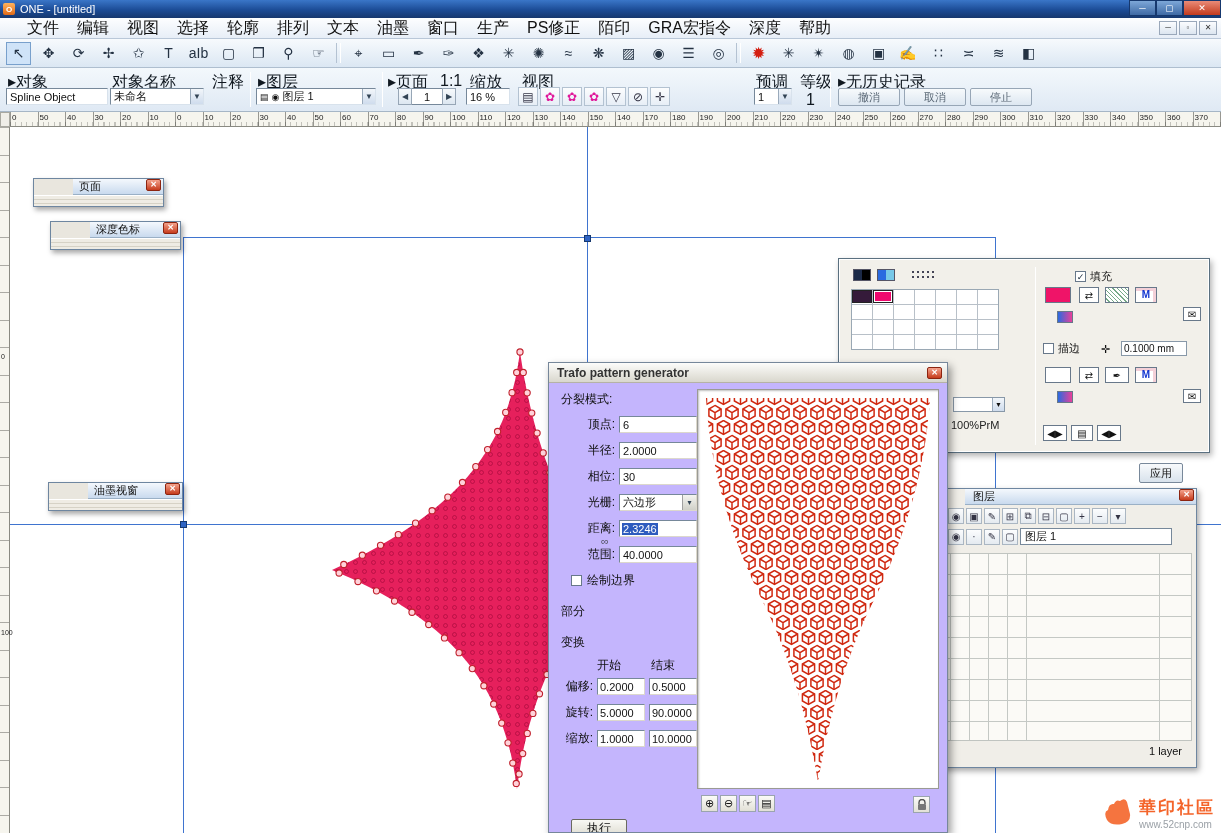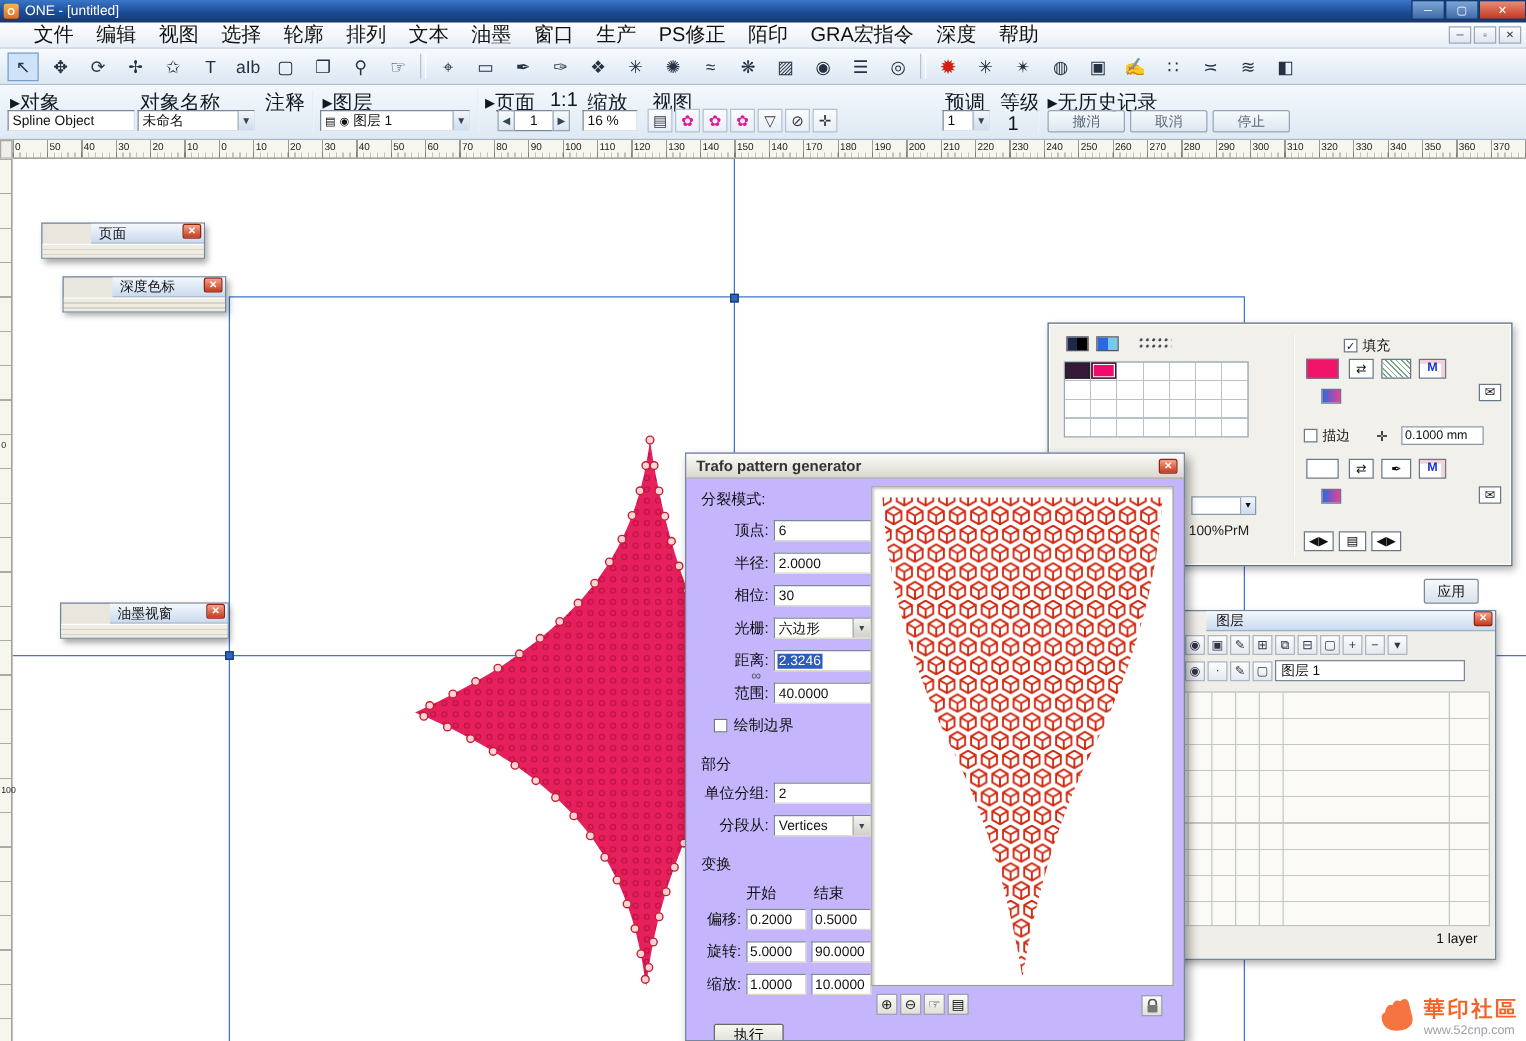--- a/index.html
+++ b/index.html
@@ -725,36 +725,20 @@
             <span class="dval">40.0000</span>
           </span>
         </div>
       </div>
     <span class="chain-icon">∞</span>
     <label class="dcheck">
       <span class="cb"></span>
       <span>绘制边界</span>
     </label>
     <div class="dsec hd">部分</div>
-    <div>
-
-        <div class="drow">
-          <span class="dlabel">单位分组:</span>
-          <span class="dfield">
-            <span class="dval">2</span>
-          </span>
-        </div>
-
-        <div class="drow select">
-          <span class="dlabel">分段从:</span>
-          <span class="dfield">
-            <span class="dval">Vertices</span>
-          </span>
-        </div>
-      </div>
     <div class="dsec hd">变换</div>
     <div class="dcols">
       <span>开始</span>
       <span>结束</span>
     </div>
     <div>
 
         <div class="trow">
           <span class="tlabel">偏移:</span>
           <span class="tfield">

